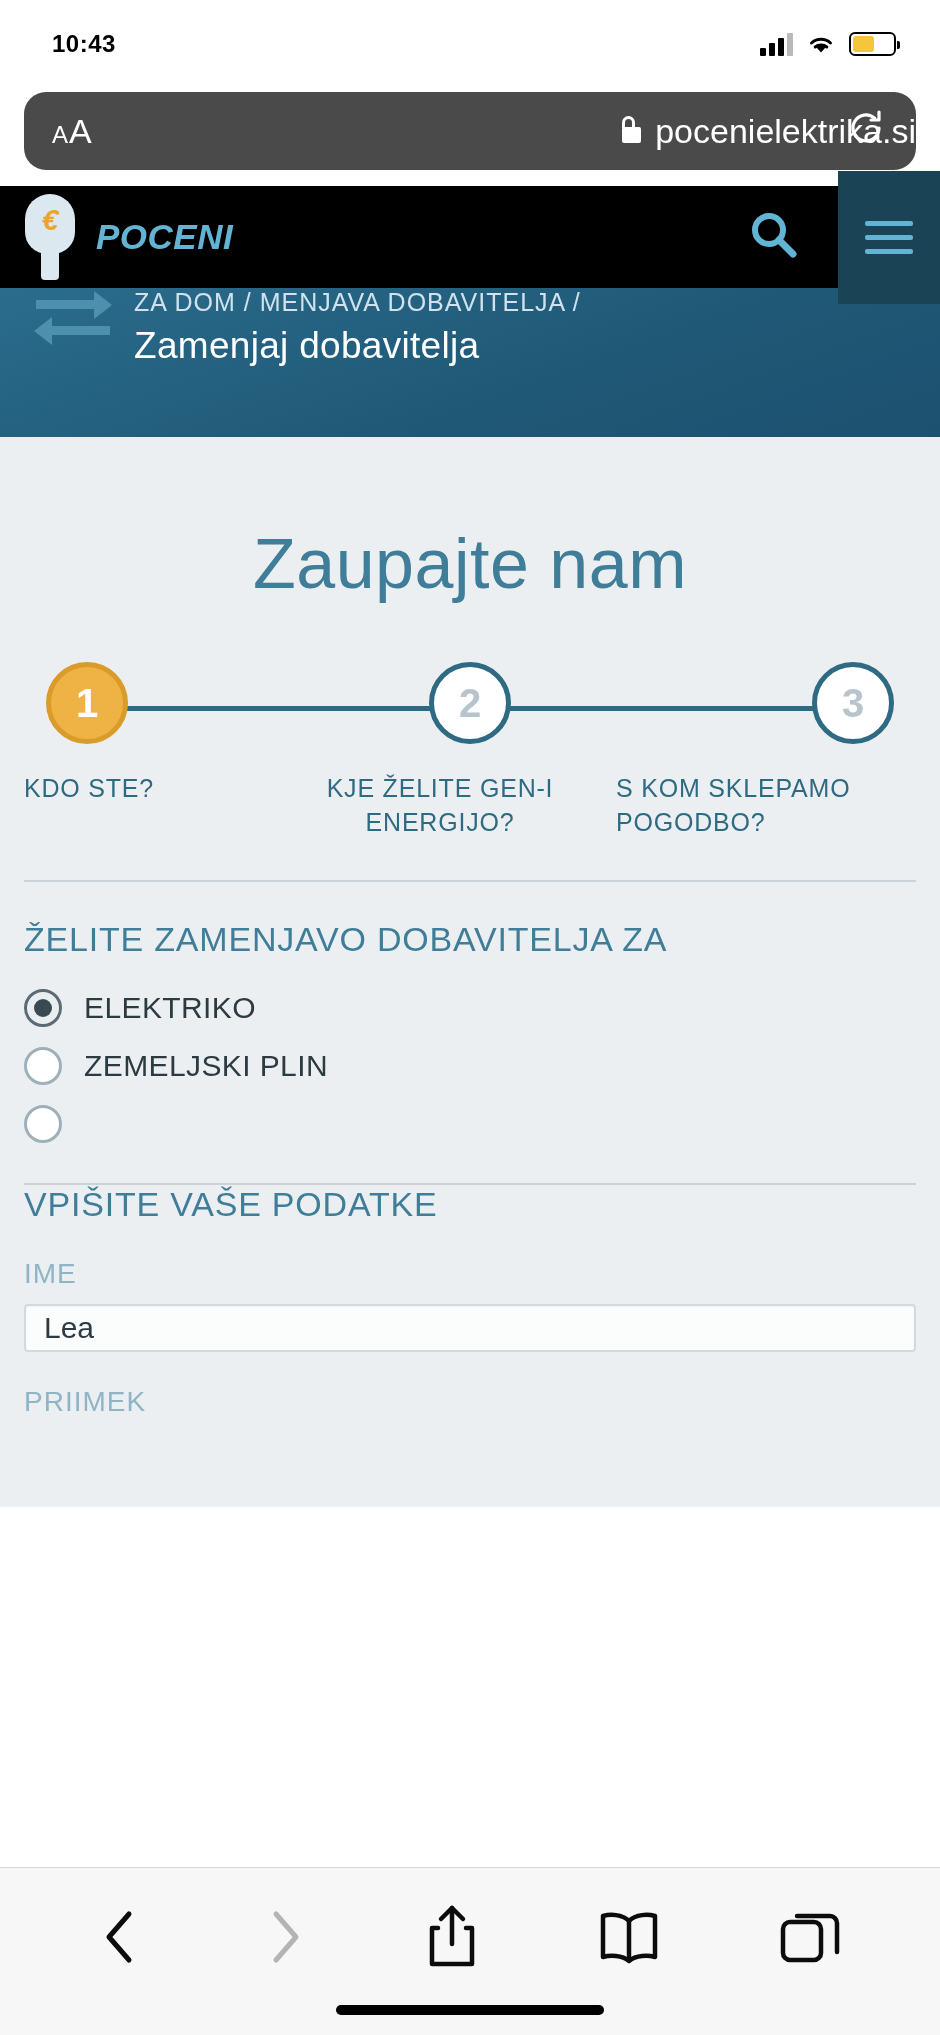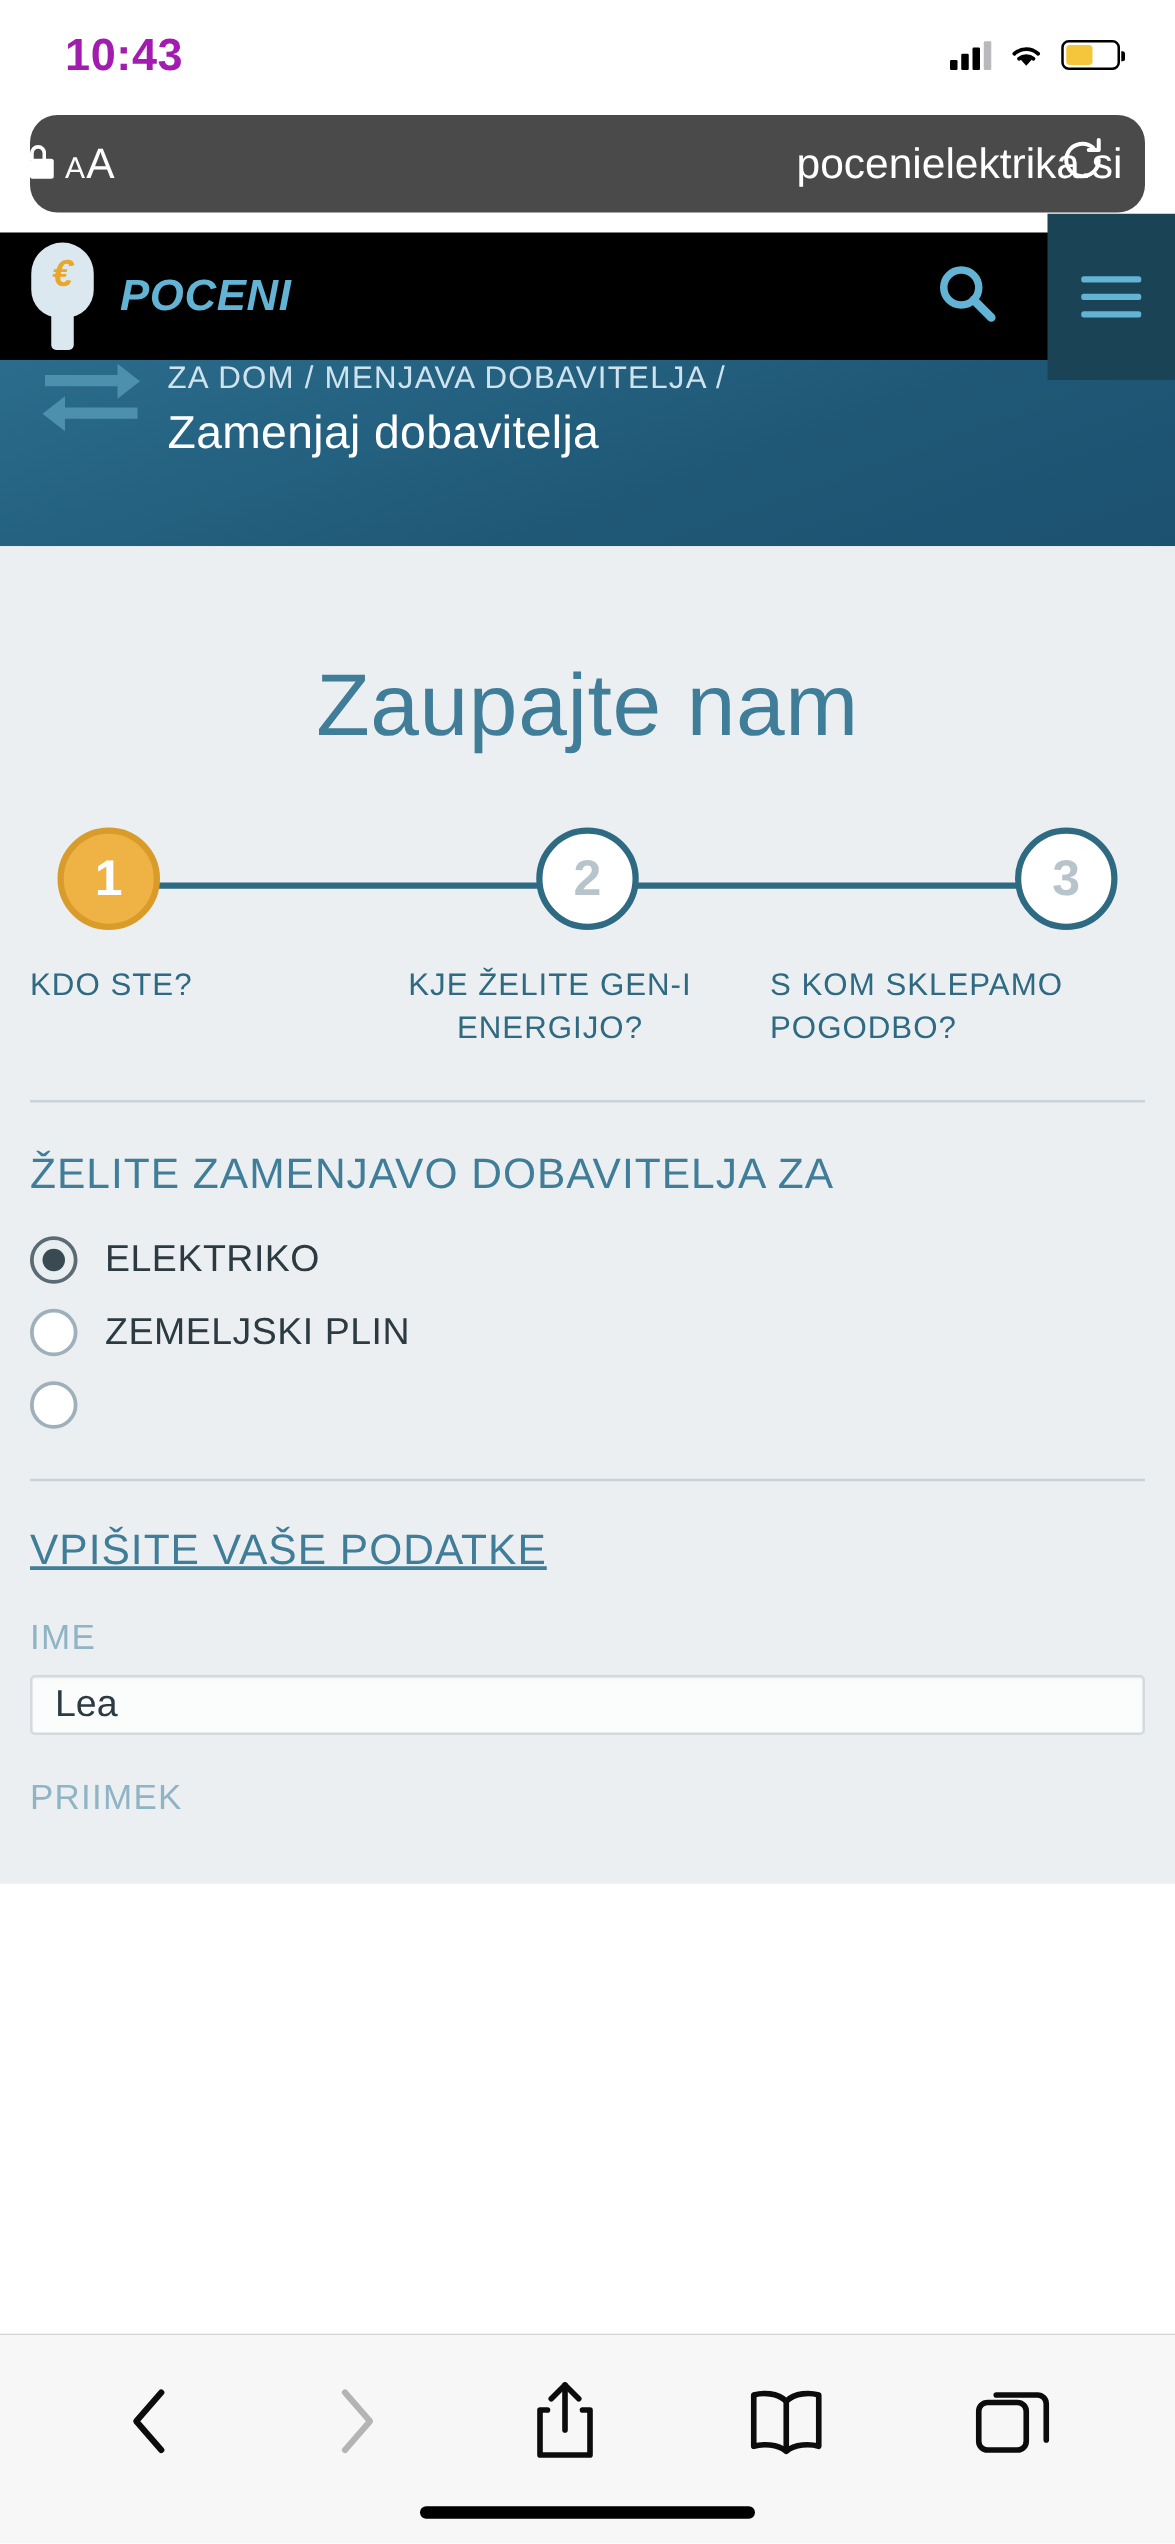--- a/index.html
+++ b/index.html
@@ -20,23 +20,23 @@
   .status-bar {
     height: 88px;
     display: flex;
     align-items: center;
     justify-content: space-between;
     padding: 0 44px 0 52px;
     box-sizing: border-box;
     background: #ffffff;
   }
   .status-time {
-    font-size: 36px;
+    font-size: 24px;
     font-weight: 600;
-    color: #a21caf;
+    color: #000000;
     letter-spacing: 0.5px;
   }
   .status-right {
     display: flex;
     align-items: center;
     gap: 12px;
   }
   .signal-bars {
     display: flex;
     align-items: flex-end;
@@ -99,24 +99,24 @@
     font-weight: 400;
     display: flex;
     align-items: baseline;
     gap: 1px;
   }
   .aa-btn .small { font-size: 24px; }
   .aa-btn .big { font-size: 34px; }
   .url-center {
     position: absolute;
     left: 0;
-    right: 18px;
-    display: flex;
-    align-items: center;
-    justify-content: space-between;
+    right: 0;
+    display: flex;
+    align-items: center;
+    justify-content: flex-end;
     gap: 14px;
     pointer-events: none;
   }
   .url-text {
     color: #ffffff;
     font-size: 34px;
   }
   .lock {
     width: 19px;
     height: 16px;
@@ -395,22 +395,20 @@
   .radio-label {
     color: #2c3a42;
     font-size: 30px;
     letter-spacing: 0.4px;
   }
 
   .form-heading {
     color: #3f7d98;
     font-size: 34px;
     letter-spacing: 0.8px;
-    margin-top: 36px;
-    text-decoration: underline;
   }
   .field-label {
     color: #8fb4c6;
     font-size: 28px;
     letter-spacing: 1px;
     margin-top: 34px;
   }
   .text-input {
     margin-top: 14px;
     width: 100%;

